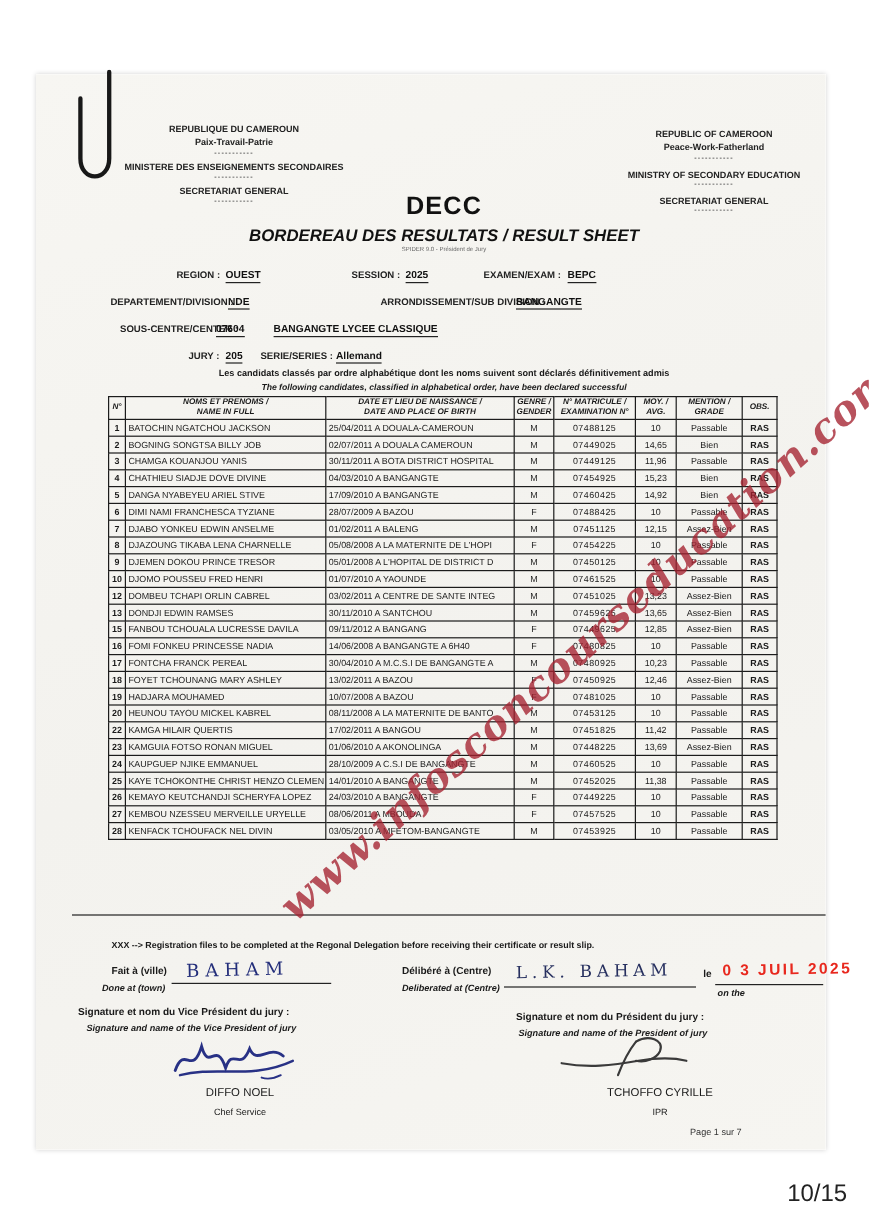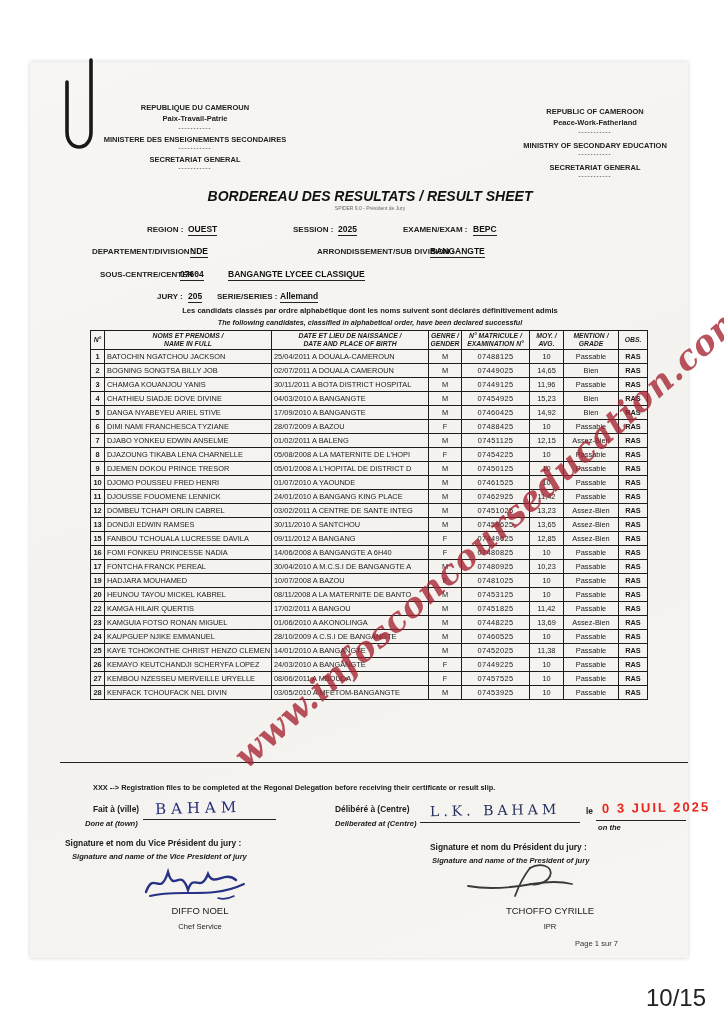--- a/index.html
+++ b/index.html
@@ -50,21 +50,21 @@
   .sig-name{font-size:9.5px;font-weight:normal;}
   .sig-title{font-size:7.6px;}
   .pagelabel{font-size:7.6px;color:#333;}
   .watermark{
     left:128px;top:468px;width:630px;text-align:center;
     transform:rotate(-42deg);transform-origin:center;
     font-family:"DejaVu Serif", serif;font-weight:bold;font-style:italic;
     font-size:34px;letter-spacing:1px;color:rgba(164,33,48,.78);
     z-index:5;pointer-events:none;
   }
-  .viewer-num{position:absolute;right:18px;top:984px;font-size:24px;color:#222;}
+  .viewer-num{position:absolute;right:18px;top:984px;font-size:20px;color:#222;}
 </style>
 </head>
 <body>
 
 <div class="page">
 
   <svg class="abs" style="left:28px;top:-4px;" width="44" height="108" viewBox="0 0 44 108">
     <path d="M33,2 L33,74 C33,94 9,94 9,74 L9,24" fill="none" stroke="#181818" stroke-width="3.6" stroke-linecap="round"></path>
   </svg>
 
@@ -81,20 +81,21 @@
   <div class="abs gov" style="left:440px;top:44px;width:250px;">
     <div>REPUBLIC OF CAMEROON</div>
     <div>Peace-Work-Fatherland</div>
     <div class="dots">-----------</div>
     <div style="margin-top:4px;">MINISTRY OF SECONDARY EDUCATION</div>
     <div class="dots">-----------</div>
     <div style="margin-top:4px;">SECRETARIAT GENERAL</div>
     <div class="dots">-----------</div>
   </div>
 
+  <div class="abs org center" style="left:230px;top:98px;width:220px;">DECC</div>
   <div class="abs doc-title center" style="left:110px;top:126px;width:460px;">BORDEREAU DES RESULTATS / RESULT SHEET</div>
   <div class="abs doc-sub center" style="left:230px;top:143px;width:220px;">SPIDER 9.0 - Président de Jury</div>
 
   <span class="abs lbl" style="left:117px;top:163px;">REGION :</span>
   <span class="abs val" style="left:158px;top:162px;">OUEST</span>
   <span class="abs lbl" style="left:263px;top:163px;">SESSION :</span>
   <span class="abs val" style="left:308px;top:162px;">2025</span>
   <span class="abs lbl" style="left:373px;top:163px;">EXAMEN/EXAM :</span>
   <span class="abs val" style="left:443px;top:162px;">BEPC</span>
 
@@ -252,30 +253,20 @@
           <td class="c-n">10</td>
           <td class="c-name">DJOMO POUSSEU FRED HENRI</td>
           <td class="c-birth">01/07/2010 A YAOUNDE</td>
           <td class="c-g">M</td>
           <td class="c-mat">07461525</td>
           <td class="c-avg">10</td>
           <td class="c-men">Passable</td>
           <td class="c-obs">RAS</td>
         </tr>
         <tr>
-          <td class="c-n">11</td>
-          <td class="c-name">DJOUSSE FOUOMENE LENNICK</td>
-          <td class="c-birth">24/01/2010 A BANGANG KING PLACE</td>
-          <td class="c-g">M</td>
-          <td class="c-mat">07462925</td>
-          <td class="c-avg">11,42</td>
-          <td class="c-men">Passable</td>
-          <td class="c-obs">RAS</td>
-        </tr>
-        <tr>
           <td class="c-n">12</td>
           <td class="c-name">DOMBEU TCHAPI ORLIN CABREL</td>
           <td class="c-birth">03/02/2011 A CENTRE DE SANTE INTEG</td>
           <td class="c-g">M</td>
           <td class="c-mat">07451025</td>
           <td class="c-avg">13,23</td>
           <td class="c-men">Assez-Bien</td>
           <td class="c-obs">RAS</td>
         </tr>
         <tr>
@@ -309,20 +300,30 @@
           <td class="c-obs">RAS</td>
         </tr>
         <tr>
           <td class="c-n">17</td>
           <td class="c-name">FONTCHA FRANCK PEREAL</td>
           <td class="c-birth">30/04/2010 A M.C.S.I DE BANGANGTE A</td>
           <td class="c-g">M</td>
           <td class="c-mat">07480925</td>
           <td class="c-avg">10,23</td>
           <td class="c-men">Passable</td>
+          <td class="c-obs">RAS</td>
+        </tr>
+        <tr>
+          <td class="c-n">18</td>
+          <td class="c-name">FOYET TCHOUNANG MARY ASHLEY</td>
+          <td class="c-birth">13/02/2011 A BAZOU</td>
+          <td class="c-g">F</td>
+          <td class="c-mat">07450925</td>
+          <td class="c-avg">12,46</td>
+          <td class="c-men">Assez-Bien</td>
           <td class="c-obs">RAS</td>
         </tr>
         <tr>
           <td class="c-n">19</td>
           <td class="c-name">HADJARA MOUHAMED</td>
           <td class="c-birth">10/07/2008 A BAZOU</td>
           <td class="c-g">F</td>
           <td class="c-mat">07481025</td>
           <td class="c-avg">10</td>
           <td class="c-men">Passable</td>

